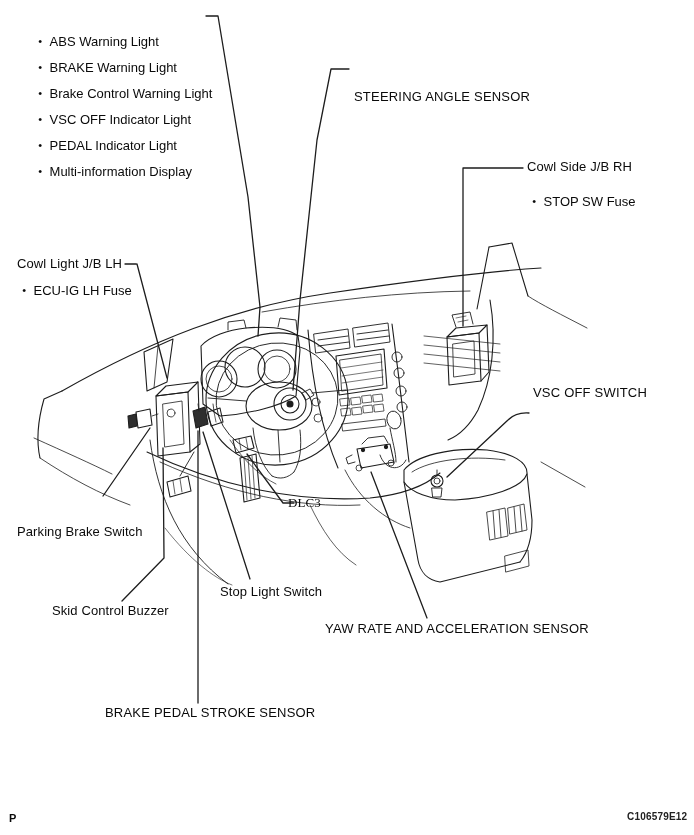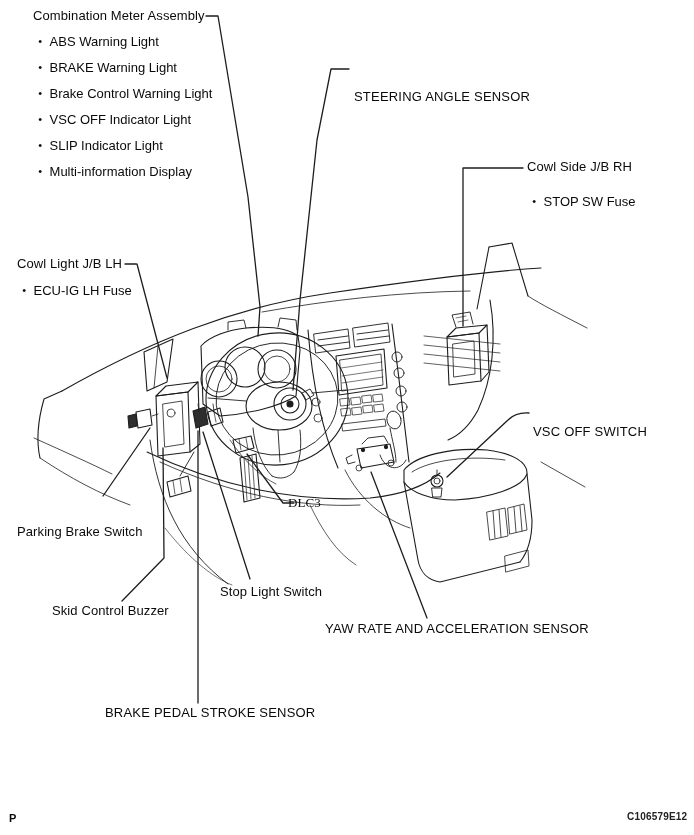--- a/index.html
+++ b/index.html
@@ -201,42 +201,41 @@
       <g>
         <path d="M 167,482 L 188,476 L 191,491 L 170,497 Z"></path>
         <path d="M 173,481 L 175,494 M 180,479 L 182,492" stroke-width="0.7"></path>
         <path d="M 180,476 L 194,452" stroke-width="0.9"></path>
         <path d="M 240,458 L 256,454 L 260,498 L 244,502 Z"></path>
         <path d="M 244,458 L 247,500 M 248,457 L 251,499 M 252,456 L 255,498" stroke-width="0.7"></path>
       </g>
     </g>
   </svg>
 
-  <div class="lbl" style="left:33px;top:9px;">Combination Meter Assembly</div>
 
   <div class="meter-list">
     <div class="bullet-row">
       <span class="blt">•</span>
       <span>ABS Warning Light</span>
     </div>
     <div class="bullet-row">
       <span class="blt">•</span>
       <span>BRAKE Warning Light</span>
     </div>
     <div class="bullet-row">
       <span class="blt">•</span>
       <span>Brake Control Warning Light</span>
     </div>
     <div class="bullet-row">
       <span class="blt">•</span>
       <span>VSC OFF Indicator Light</span>
     </div>
     <div class="bullet-row">
       <span class="blt">•</span>
-      <span>SLIP Indicator Light</span>
+      <span>PEDAL Indicator Light</span>
     </div>
     <div class="bullet-row">
       <span class="blt">•</span>
       <span>Multi-information Display</span>
     </div>
   </div>
 
   <div class="lbl caps" style="left:354px;top:62px;margin-top:28px;">STEERING ANGLE SENSOR</div>
 
   <div class="lbl" style="left:527px;top:160px;text-align:right;">Cowl Side J/B RH</div>
@@ -244,21 +243,21 @@
     <span class="blt">•</span>
     <span>STOP SW Fuse</span>
   </div>
 
   <div class="lbl" style="left:17px;top:257px;">Cowl Light J/B LH</div>
   <div class="bullet-row" style="left:22px;top:284px;">
     <span class="blt">•</span>
     <span>ECU-IG LH Fuse</span>
   </div>
 
-  <div class="lbl caps" style="left:533px;top:425px;">VSC OFF SWITCH</div>
+  <div class="lbl caps" style="left:533px;top:386px;">VSC OFF SWITCH</div>
 
   <div class="lbl" style="left:17px;top:499px;margin-top:26px;">Parking Brake Switch</div>
 
   <div class="lbl" style="left:288px;top:496px;font-family:Liberation Serif, serif;">DLC3</div>
 
   <div class="lbl" style="left:220px;top:585px;">Stop Light Switch</div>
 
   <div class="lbl" style="left:52px;top:604px;">Skid Control Buzzer</div>
 
   <div class="lbl caps" style="left:325px;top:622px;">YAW RATE AND ACCELERATION SENSOR</div>

